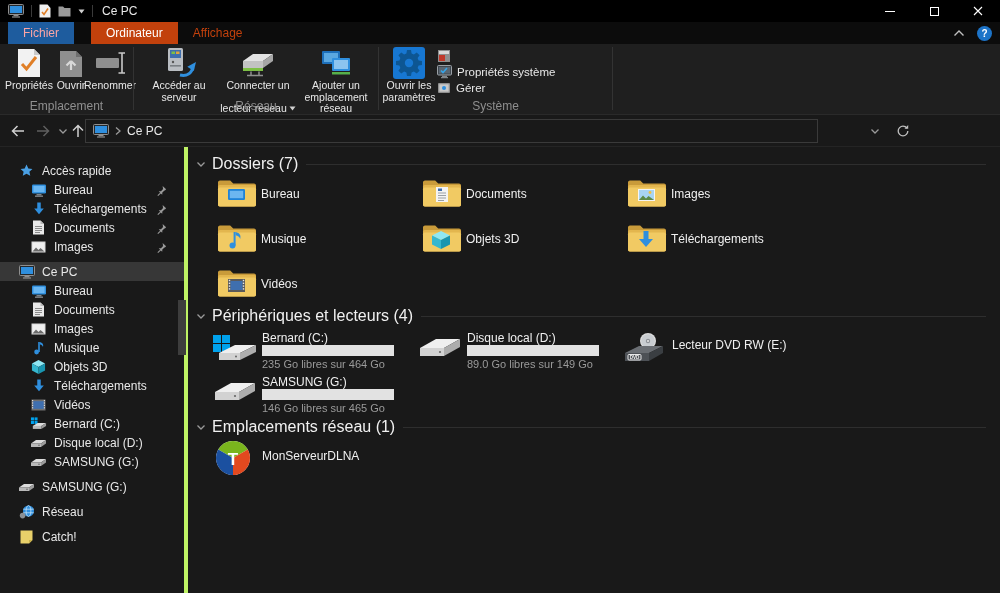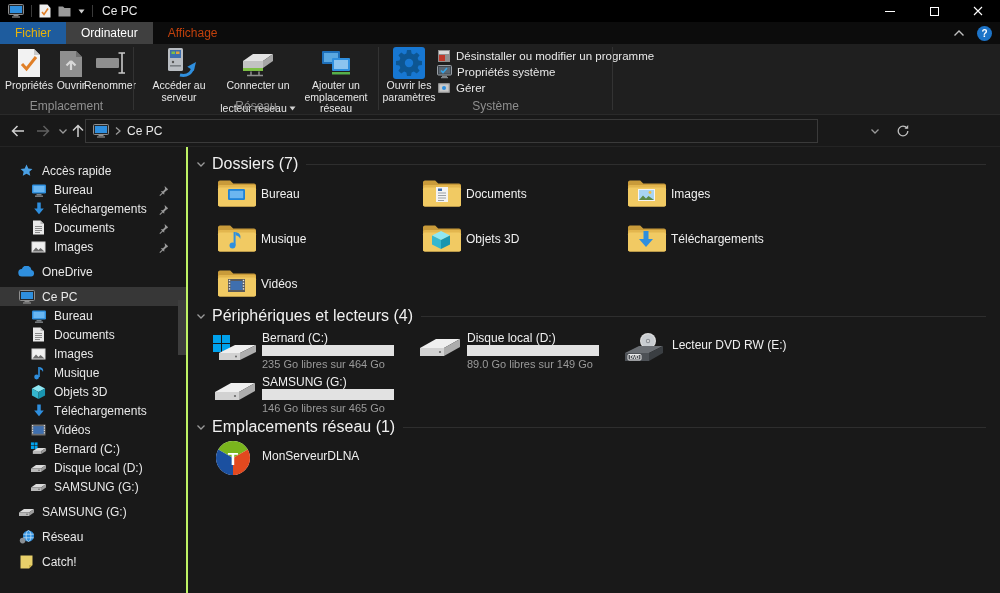--- a/index.html
+++ b/index.html
@@ -12,22 +12,22 @@
     display:flex; align-items:center; }
   .qat { display:flex; align-items:center; gap:7px; padding-left:8px; }
   .qat-sep { width:1px; height:12px; background:#3a3a3a; }
   #window-title { margin-left:9px; font-size:12px; color:#e8e8e8; }
   .wincontrols { position:absolute; right:0; top:0; height:22px; display:flex; }
   .winbtn { width:44px; height:22px; display:flex; align-items:center; justify-content:center; }
 
   
   #tabrow { position:absolute; top:22px; left:0; width:1000px; height:22px; background:#0c0c0c; display:flex; }
   .tab { padding:0 15px; font-size:12px; display:flex; align-items:center; color:#c2410c; }
-  .tab-file { background:#1e5c9e; color:#eab308; }
-  .tab-active { background:#404040; color:#fff; }
+  .tab-file { background:#1e5c9e; color:#fca5a5;margin-left:8px; }
+  .tab-active { background:#c2410c; color:#fff;margin-left:17px; }
   .tabrow-right { position:absolute; right:8px; top:22px; height:22px; display:flex; align-items:center; gap:12px; }
   .helpbtn { width:15px; height:15px; border-radius:50%; background:#1d74c8; color:#fff; font-size:10px;
     font-weight:bold; display:flex; align-items:center; justify-content:center; }
 
   
   #ribbon { position:absolute; top:44px; left:0; width:1000px; height:71px; background:#1f1f1f;
     border-bottom:1px solid #2a2a2a; }
   .rgroup { position:absolute; top:0; height:70px; }
   .glabel { position:absolute; bottom:1px; left:0; width:100%; text-align:center; font-size:12px; color:#8f8f8f; }
   .rsep { position:absolute; top:3px; bottom:4px; width:1px; background:#333; }
@@ -47,21 +47,21 @@
     border:1px solid #3a3a3a; display:flex; align-items:center; font-size:12px; }
   #addr-right { position:absolute; right:90px; top:9px; display:flex; gap:16px; }
   #searchbox { position:absolute; left:828px; top:4px; width:160px; height:24px; background:#191919;
     border:1px solid #3a3a3a; display:flex; align-items:center; }
   #searchbox input { flex:1; background:transparent; border:none; outline:none; font-size:12px;
     color:#bdbdbd; font-family:"Liberation Sans", sans-serif; padding-left:8px; }
   #searchbox input::placeholder { color:#7f7f7f; }
 
   
   #sidebar { position:absolute; left:0; top:147px; width:188px; bottom:0; background:#191919;
-    border-right:2px solid #bef264; padding-top:14px; overflow:hidden; }
+    border-right:4px solid #bef264; padding-top:14px; overflow:hidden; }
   .sbitem { position:relative; height:19px; display:flex; align-items:center; font-size:12px; color:#e8e8e8; }
   .sbitem.lvl1 { padding-left:18px; }
   .sbitem.lvl2 { padding-left:30px; }
   .sbitem .icon { width:17px; height:16px; margin-right:7px; flex:0 0 17px; }
   .sbitem.gap { margin-top:6px; }
   .sbitem.sel { background:#373737; }
   .pin { position:absolute; right:8px; top:3px; }
   #sb-thumb { position:absolute; left:178px; top:300px; width:8px; height:55px; background:#3d3d3d; }
 
   
@@ -245,21 +245,20 @@
       <span class="btext">Ouvrir les paramètres</span>
     </div>
     <div class="smallbtn" style="left:58px;top:4px">
       <span class="icon">
           <svg width="14" height="14" viewBox="0 0 14 14">
             <rect x="1" y="1" width="12" height="12" fill="#8f8f8f"></rect>
             <rect x="2" y="2" width="10" height="3" fill="#d9d9d9"></rect>
             <rect x="2" y="6" width="6" height="6" fill="#c0392b"></rect>
           </svg>
         </span>
-      <span>Désinstaller ou modifier un programme</span>
     </div>
     <div class="smallbtn" style="left:58px;top:20px">
       <span class="icon">
           <svg width="15" height="14" viewBox="0 0 15 14">
             <rect x="0.5" y="0.5" width="14" height="9.5" rx="1" fill="#3f464d" stroke="#9aa0a6"></rect>
             <rect x="2" y="2" width="11" height="6.5" fill="#5a6672"></rect>
             <path d="M4 5.5l2 2 4-4.5" stroke="#35a4e8" stroke-width="1.6" fill="none"></path>
             <rect x="5" y="10.8" width="5" height="1" fill="#9aa0a6"></rect>
             <rect x="4" y="12.2" width="7" height="1" fill="#9aa0a6"></rect>
           </svg>
@@ -396,28 +395,20 @@
           <path d="M1.5 10.5l3.5-4 2.5 2.5 2-2 4 3.5z" fill="#6b6b6b"></path>
         </svg>
       </span>
       <span>Images</span>
       <span class="pin icon">
         <svg width="12" height="12" viewBox="0 0 16 16">
           <path d="M10.2 1.2 14.8 5.8 13.2 7.4l-.6-.2-2.8 2.8-.2 3-1.8-1.8-3.6 3.6-1-1 3.6-3.6-1.8-1.8 3-.2 2.8-2.8-.2-.6z" fill="#9a9a9a"></path>
         </svg>
       </span>
     </div>
-    <div class="sbitem lvl1 gap">
-      <span class="icon">
-        <svg width="17" height="11" viewBox="0 0 17 11">
-          <path d="M4.2 10.5a3.7 3.7 0 0 1-.4-7.4A5 5 0 0 1 13.5 4a3.3 3.3 0 0 1-.4 6.5z" fill="#2f8fde"></path>
-        </svg>
-      </span>
-      <span>OneDrive</span>
-    </div>
     <div class="sbitem lvl1 sel gap">
       <span class="icon">
         <svg width="16" height="14" viewBox="0 0 16 14">
           <rect x="0.5" y="0.5" width="15" height="10" rx="1" fill="#23272b" stroke="#8f8f8f"></rect>
           <rect x="2" y="2" width="12" height="7" fill="#2f8fde"></rect>
           <rect x="5.5" y="11" width="5" height="1.2" fill="#8f8f8f"></rect>
           <rect x="4" y="12.4" width="8" height="1.2" fill="#8f8f8f"></rect>
         </svg>
       </span>
       <span>Ce PC</span>

